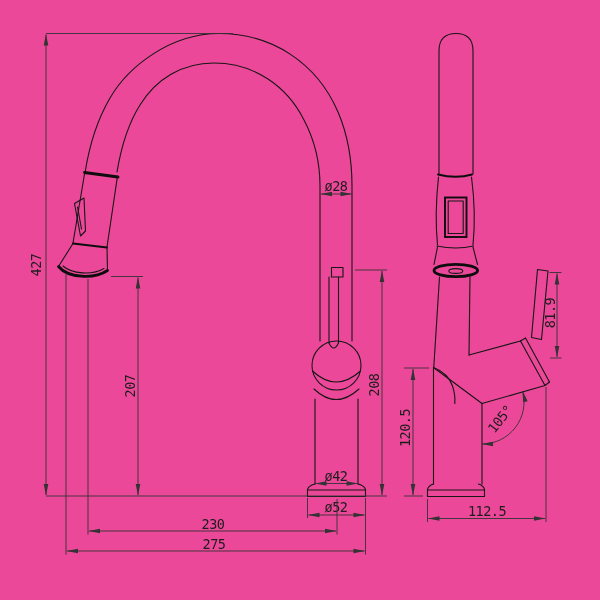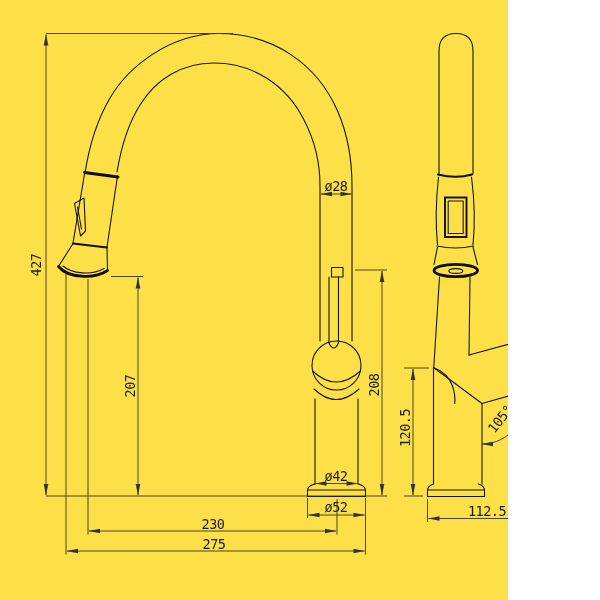--- a/index.html
+++ b/index.html
@@ -1,16 +1,16 @@
 <!DOCTYPE html>
 <html><head>
 <meta charset="utf-8">
 <style>
   html,body{margin:0;padding:0;background:#ffffff;}
-  .canvas{width:508px;height:600px;background:#fde047;position:relative;overflow:hidden;}
+  .canvas{width:600px;height:600px;background:#ec4899;position:relative;overflow:hidden;}
   svg{display:block;}
   .obj{stroke:#161616;fill:none;stroke-width:1.1;stroke-linecap:round;stroke-linejoin:round;}
   .obj-thick{stroke:#0d0d0d;fill:none;stroke-width:2.8;stroke-linecap:round;}
   .obj-med{stroke:#0d0d0d;fill:none;stroke-width:1.9;stroke-linecap:round;}
   .dim{stroke:#333333;fill:none;stroke-width:0.9;}
   .dimtxt{font-family:"DejaVu Sans Mono","Liberation Mono",monospace;font-size:13.5px;fill:#1d1d1d;
           text-anchor:middle;dominant-baseline:central;letter-spacing:-0.5px;}
 </style>
 </head>
 <body>

